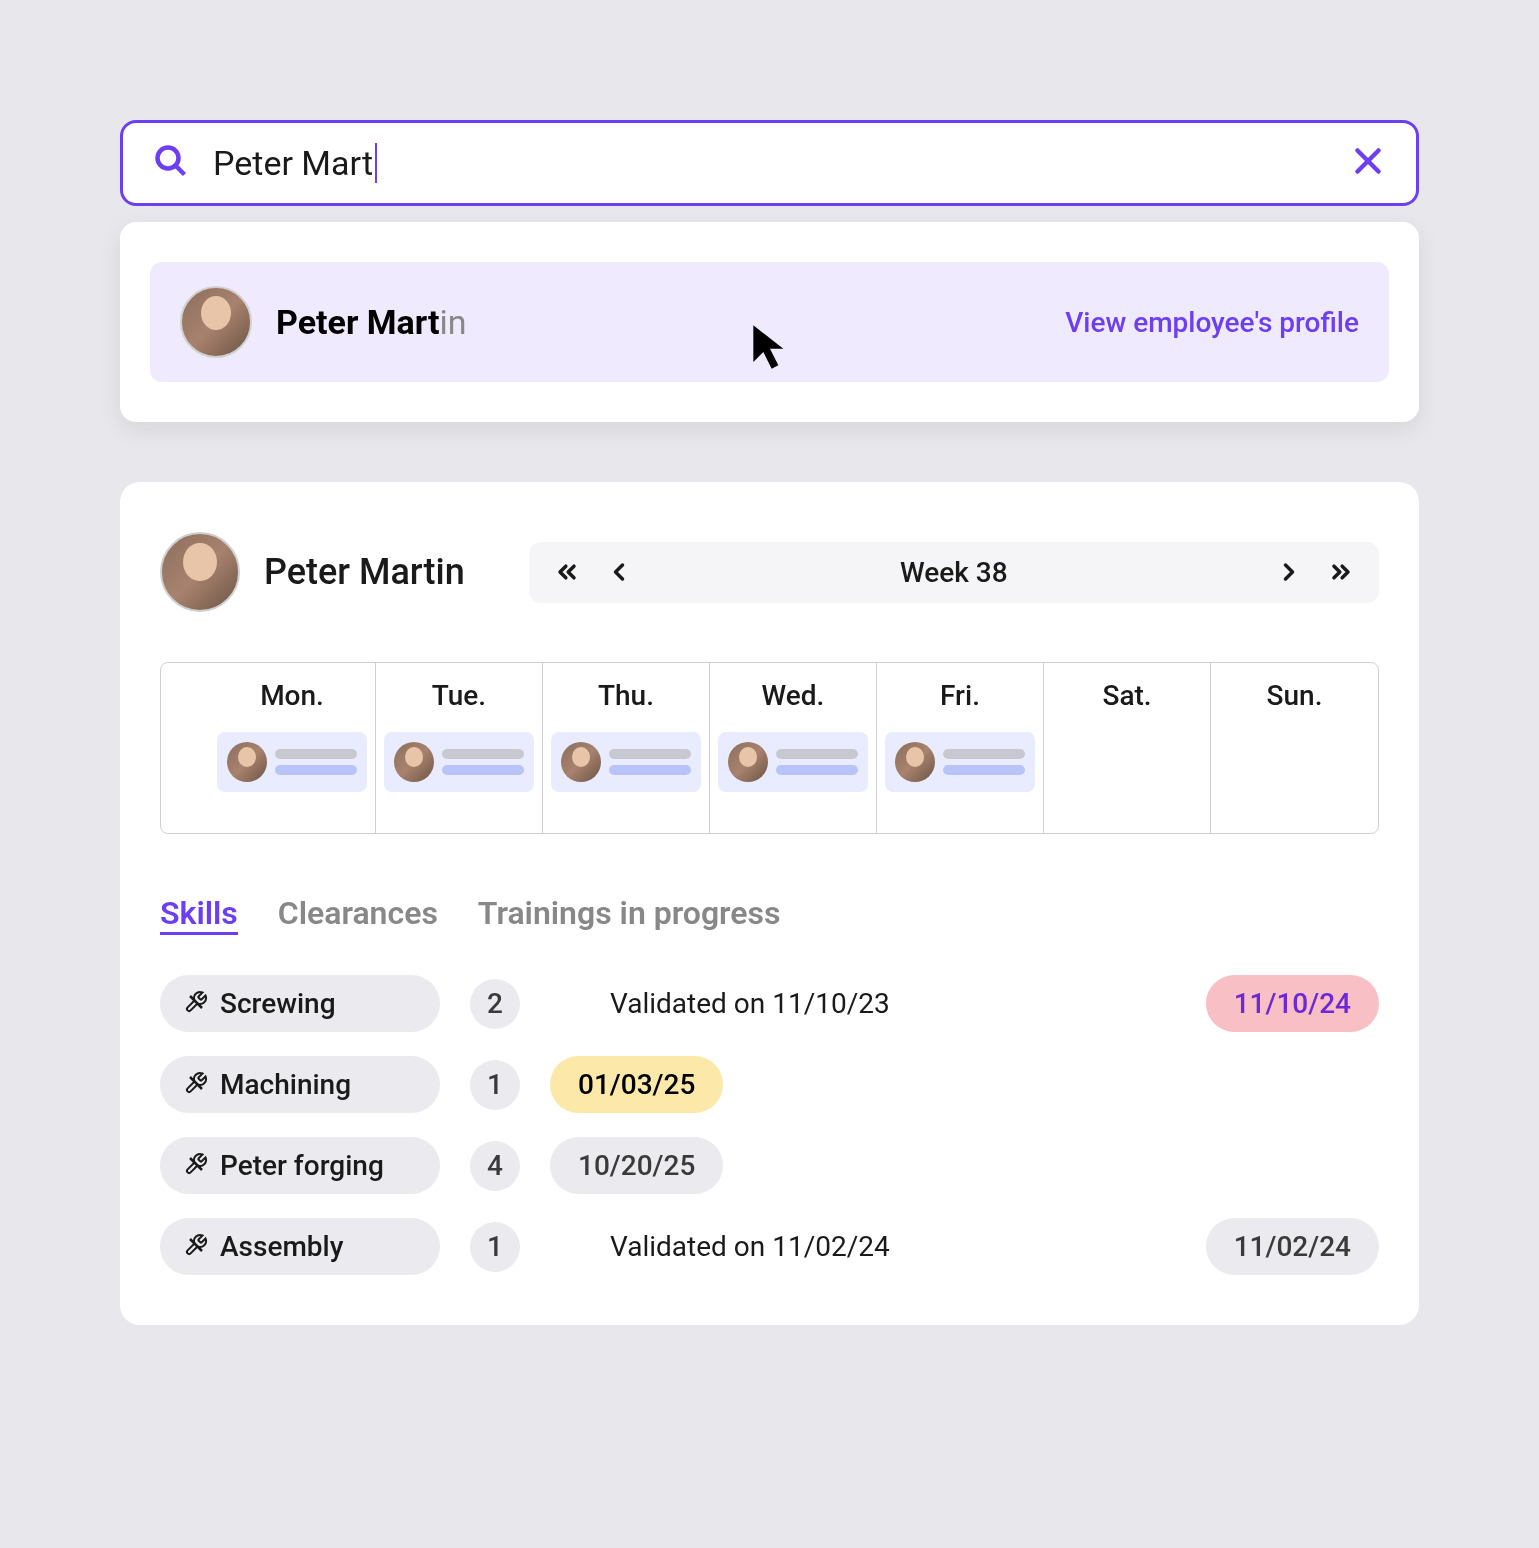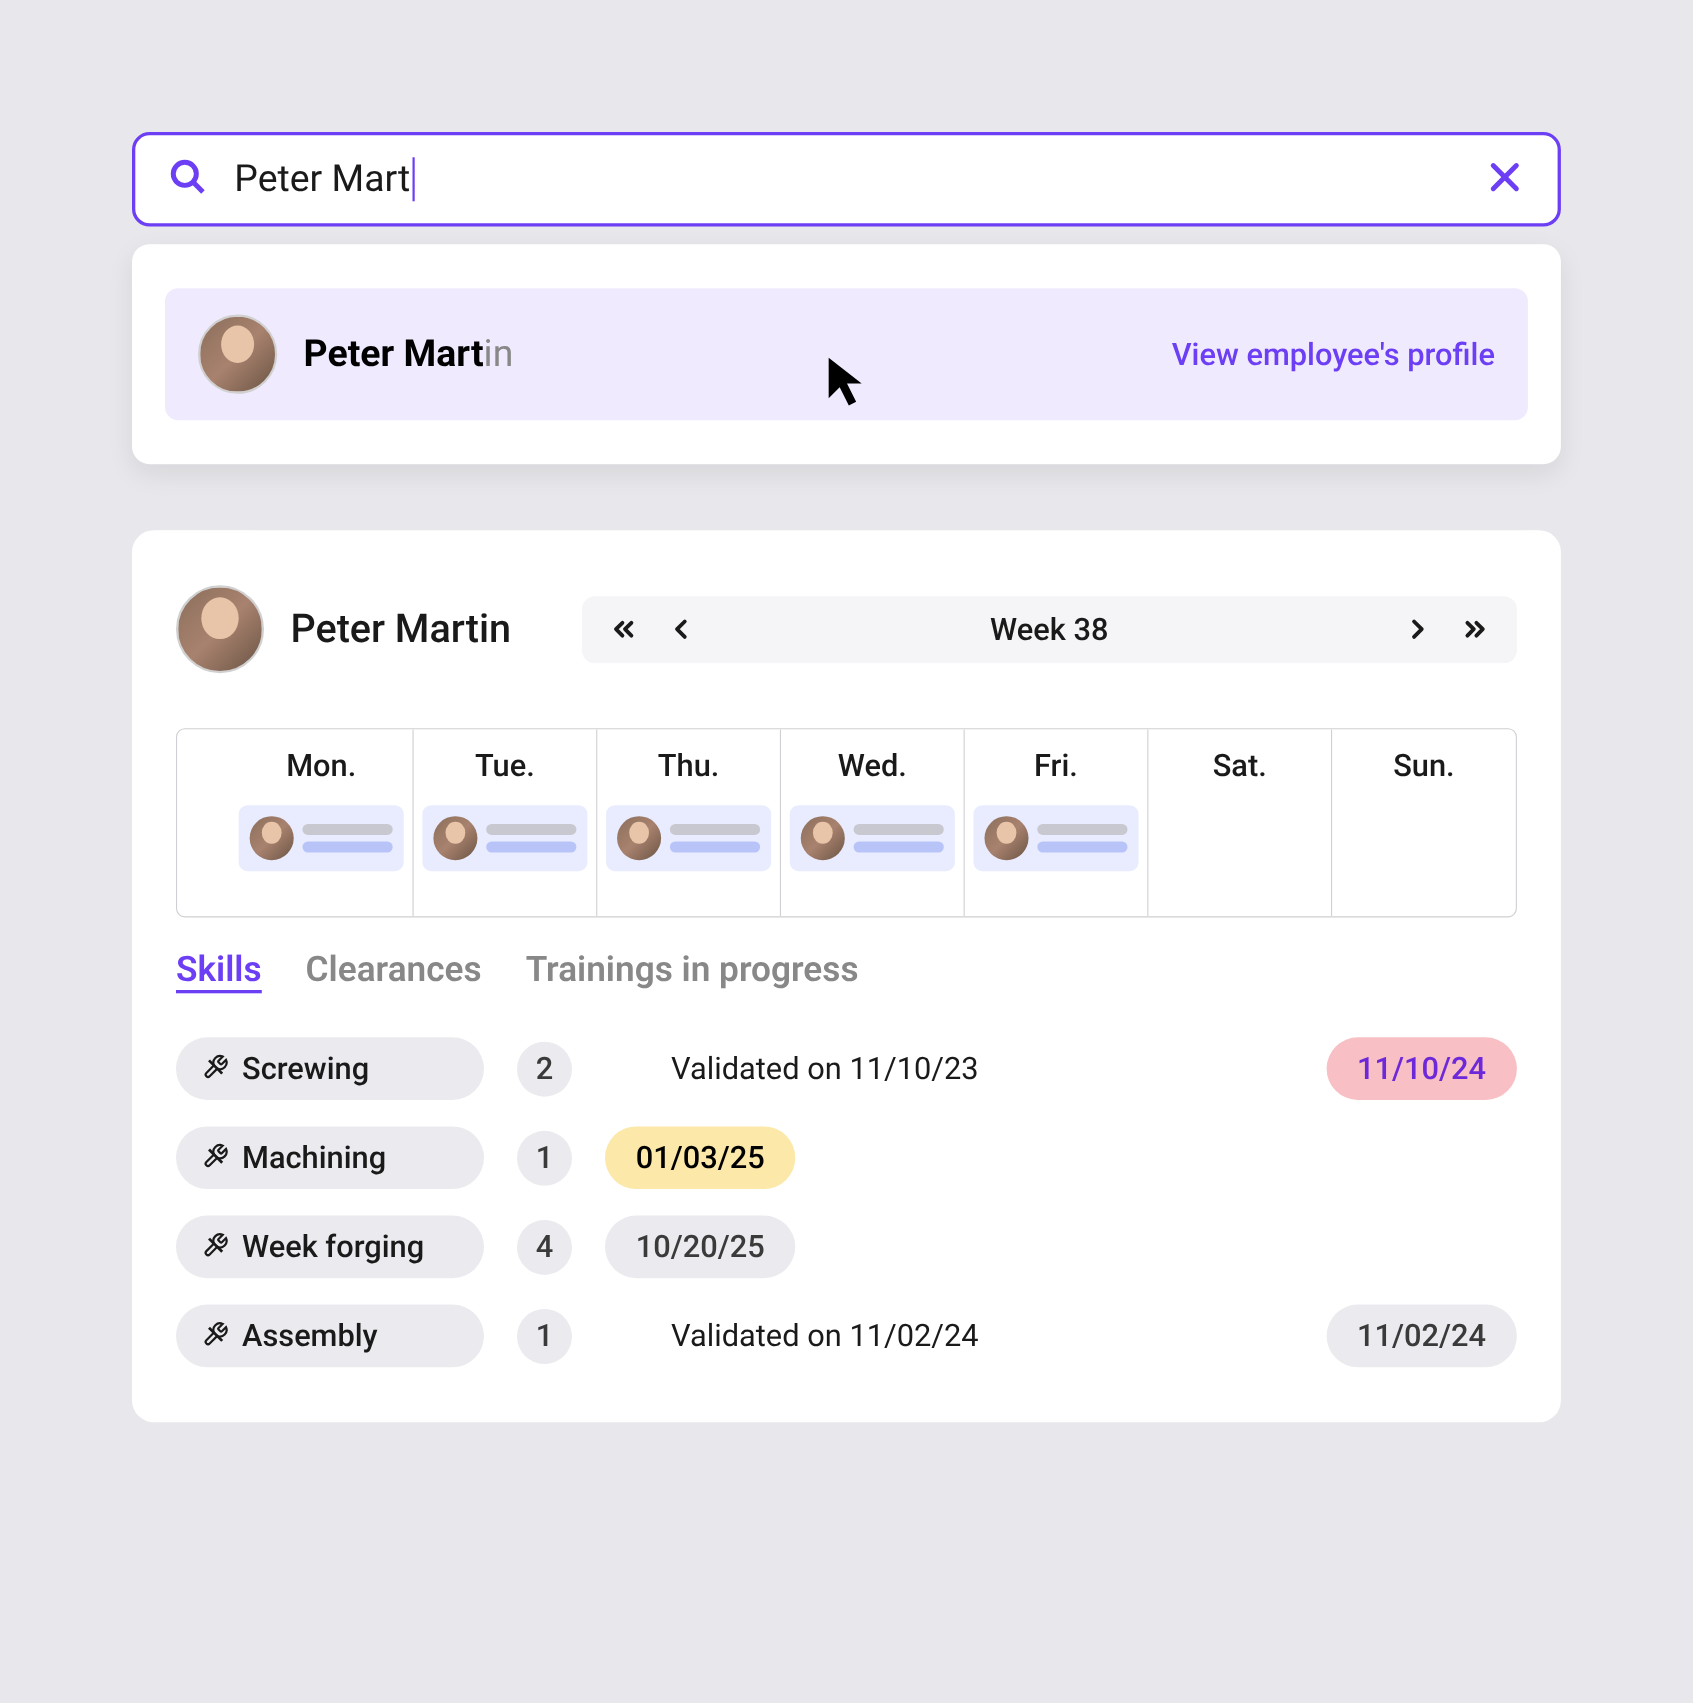--- a/index.html
+++ b/index.html
@@ -180,21 +180,21 @@
       font-size: 28px;
       font-weight: 500;
       color: #1a1a1a;
     }
     .calendar {
       display: grid;
       grid-template-columns: repeat(7, 1fr);
       border: 1px solid #d0d0d4;
       border-radius: 8px;
       overflow: hidden;
-      margin-bottom: 28px;
+      margin-bottom: 60px;
       padding-left: 48px;
     }
     .day-cell {
       border-right: 1px solid #d0d0d4;
       padding: 16px 8px;
       text-align: center;
       min-height: 170px;
     }
     .day-cell:last-child {
       border-right: none;
@@ -486,21 +486,21 @@
           </div>
           <div class="skill-count">1</div>
           <div class="skill-expiry yellow">01/03/25</div>
         </div>
         <div class="skill-row">
           <div class="skill-badge">
             <span class="skill-icon"><svg viewBox="0 0 24 24" fill="none" stroke="#1a1a1a" stroke-width="2">
                 <path d="M14.7 6.3a1 1 0 0 0 0 1.4l1.6 1.6a1 1 0 0 0 1.4 0l3.77-3.77a6 6 0 0 1-7.94 7.94l-6.91 6.91a2.12 2.12 0 0 1-3-3l6.91-6.91a6 6 0 0 1 7.94-7.94l-3.76 3.76z"></path>
                 <path d="M6 6l12 12" stroke-width="2.5"></path>
               </svg></span>
-            <span class="skill-name">Week forging</span>
+            <span class="skill-name">Peter forging</span>
           </div>
           <div class="skill-count">4</div>
           <div class="skill-expiry gray">10/20/25</div>
         </div>
         <div class="skill-row">
           <div class="skill-badge">
             <span class="skill-icon"><svg viewBox="0 0 24 24" fill="none" stroke="#1a1a1a" stroke-width="2">
                 <path d="M14.7 6.3a1 1 0 0 0 0 1.4l1.6 1.6a1 1 0 0 0 1.4 0l3.77-3.77a6 6 0 0 1-7.94 7.94l-6.91 6.91a2.12 2.12 0 0 1-3-3l6.91-6.91a6 6 0 0 1 7.94-7.94l-3.76 3.76z"></path>
                 <path d="M6 6l12 12" stroke-width="2.5"></path>
               </svg></span>

